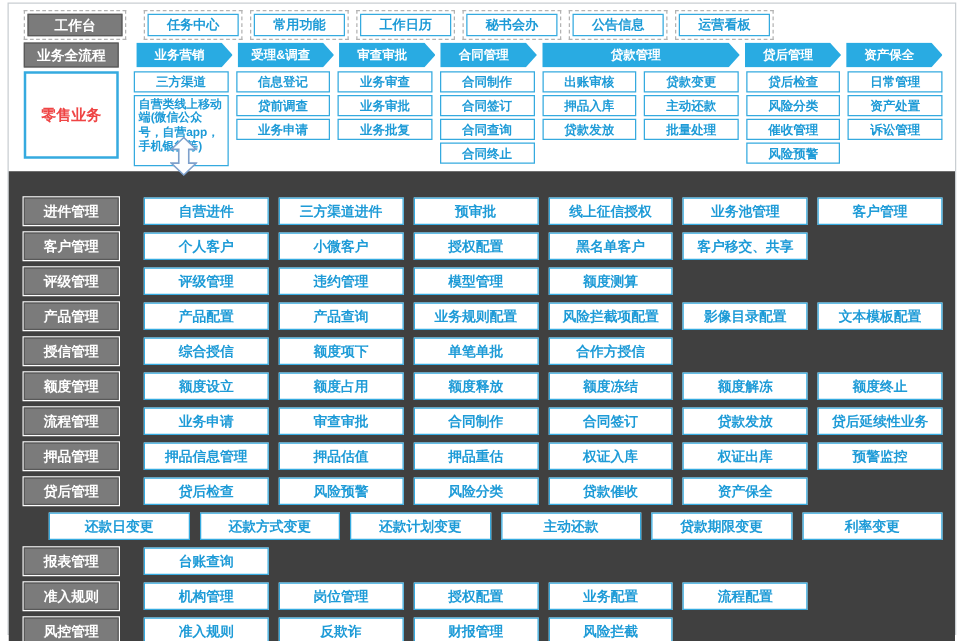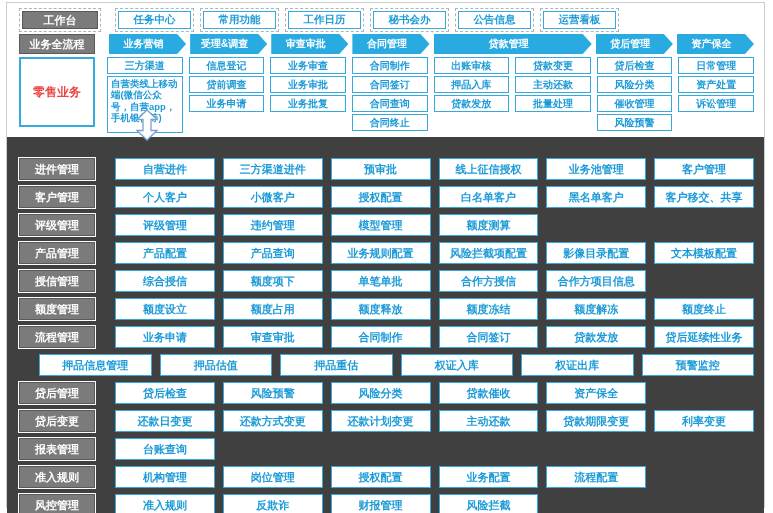--- a/index.html
+++ b/index.html
@@ -168,21 +168,20 @@
           <div class="mbtn">业务池管理</div>
           <div class="mbtn">客户管理</div>
         </div>
       </div>
       <div class="mrow">
         <div class="label-box">客户管理</div>
         <div class="mgrid">
           <div class="mbtn">个人客户</div>
           <div class="mbtn">小微客户</div>
           <div class="mbtn">授权配置</div>
-          <div class="mbtn">白名单客户</div>
           <div class="mbtn">黑名单客户</div>
           <div class="mbtn">客户移交、共享</div>
         </div>
       </div>
       <div class="mrow">
         <div class="label-box">评级管理</div>
         <div class="mgrid">
           <div class="mbtn">评级管理</div>
           <div class="mbtn">违约管理</div>
           <div class="mbtn">模型管理</div>
@@ -200,21 +199,20 @@
           <div class="mbtn">文本模板配置</div>
         </div>
       </div>
       <div class="mrow">
         <div class="label-box">授信管理</div>
         <div class="mgrid">
           <div class="mbtn">综合授信</div>
           <div class="mbtn">额度项下</div>
           <div class="mbtn">单笔单批</div>
           <div class="mbtn">合作方授信</div>
-          <div class="mbtn">合作方项目信息</div>
         </div>
       </div>
       <div class="mrow">
         <div class="label-box">额度管理</div>
         <div class="mgrid">
           <div class="mbtn">额度设立</div>
           <div class="mbtn">额度占用</div>
           <div class="mbtn">额度释放</div>
           <div class="mbtn">额度冻结</div>
           <div class="mbtn">额度解冻</div>
@@ -226,41 +224,41 @@
         <div class="mgrid">
           <div class="mbtn">业务申请</div>
           <div class="mbtn">审查审批</div>
           <div class="mbtn">合同制作</div>
           <div class="mbtn">合同签订</div>
           <div class="mbtn">贷款发放</div>
           <div class="mbtn">贷后延续性业务</div>
         </div>
       </div>
       <div class="mrow">
+        <div class="label-box">押品管理</div>
         <div class="mgrid">
           <div class="mbtn">押品信息管理</div>
           <div class="mbtn">押品估值</div>
           <div class="mbtn">押品重估</div>
           <div class="mbtn">权证入库</div>
           <div class="mbtn">权证出库</div>
           <div class="mbtn">预警监控</div>
         </div>
       </div>
       <div class="mrow">
         <div class="label-box">贷后管理</div>
         <div class="mgrid">
           <div class="mbtn">贷后检查</div>
           <div class="mbtn">风险预警</div>
           <div class="mbtn">风险分类</div>
           <div class="mbtn">贷款催收</div>
           <div class="mbtn">资产保全</div>
         </div>
       </div>
       <div class="mrow">
-        <div class="label-box">贷后变更</div>
         <div class="mgrid">
           <div class="mbtn">还款日变更</div>
           <div class="mbtn">还款方式变更</div>
           <div class="mbtn">还款计划变更</div>
           <div class="mbtn">主动还款</div>
           <div class="mbtn">贷款期限变更</div>
           <div class="mbtn">利率变更</div>
         </div>
       </div>
       <div class="mrow">

